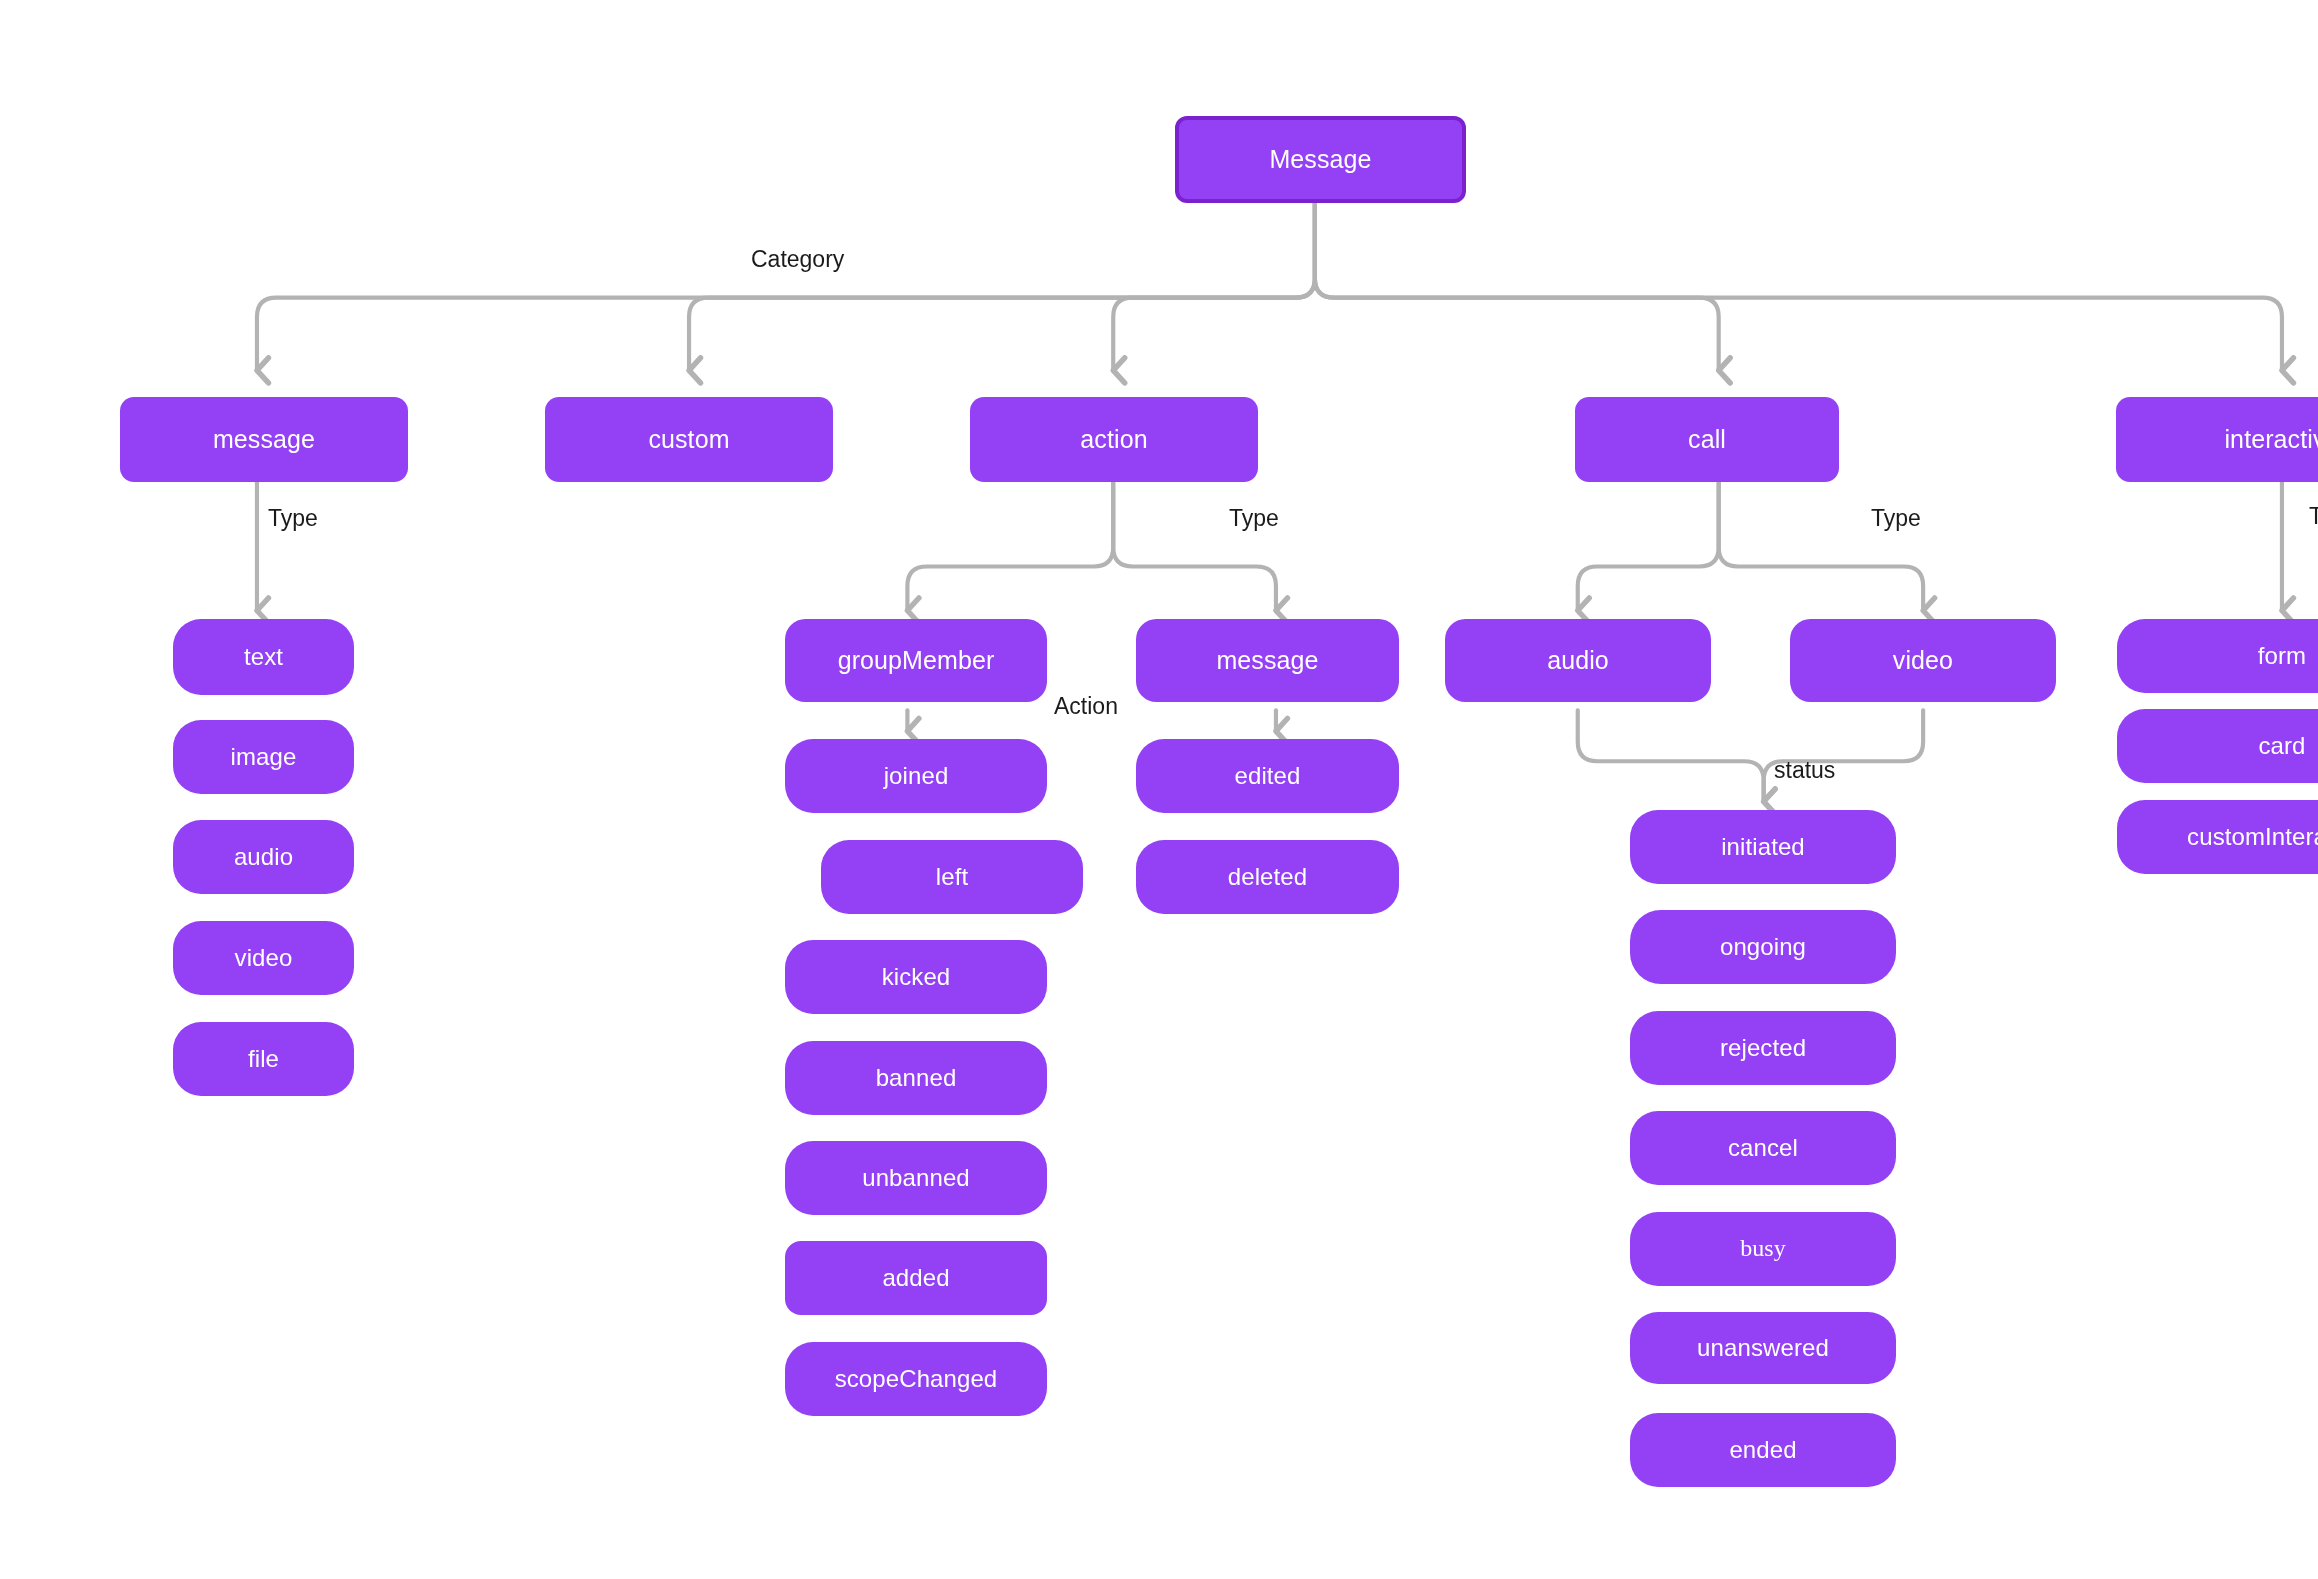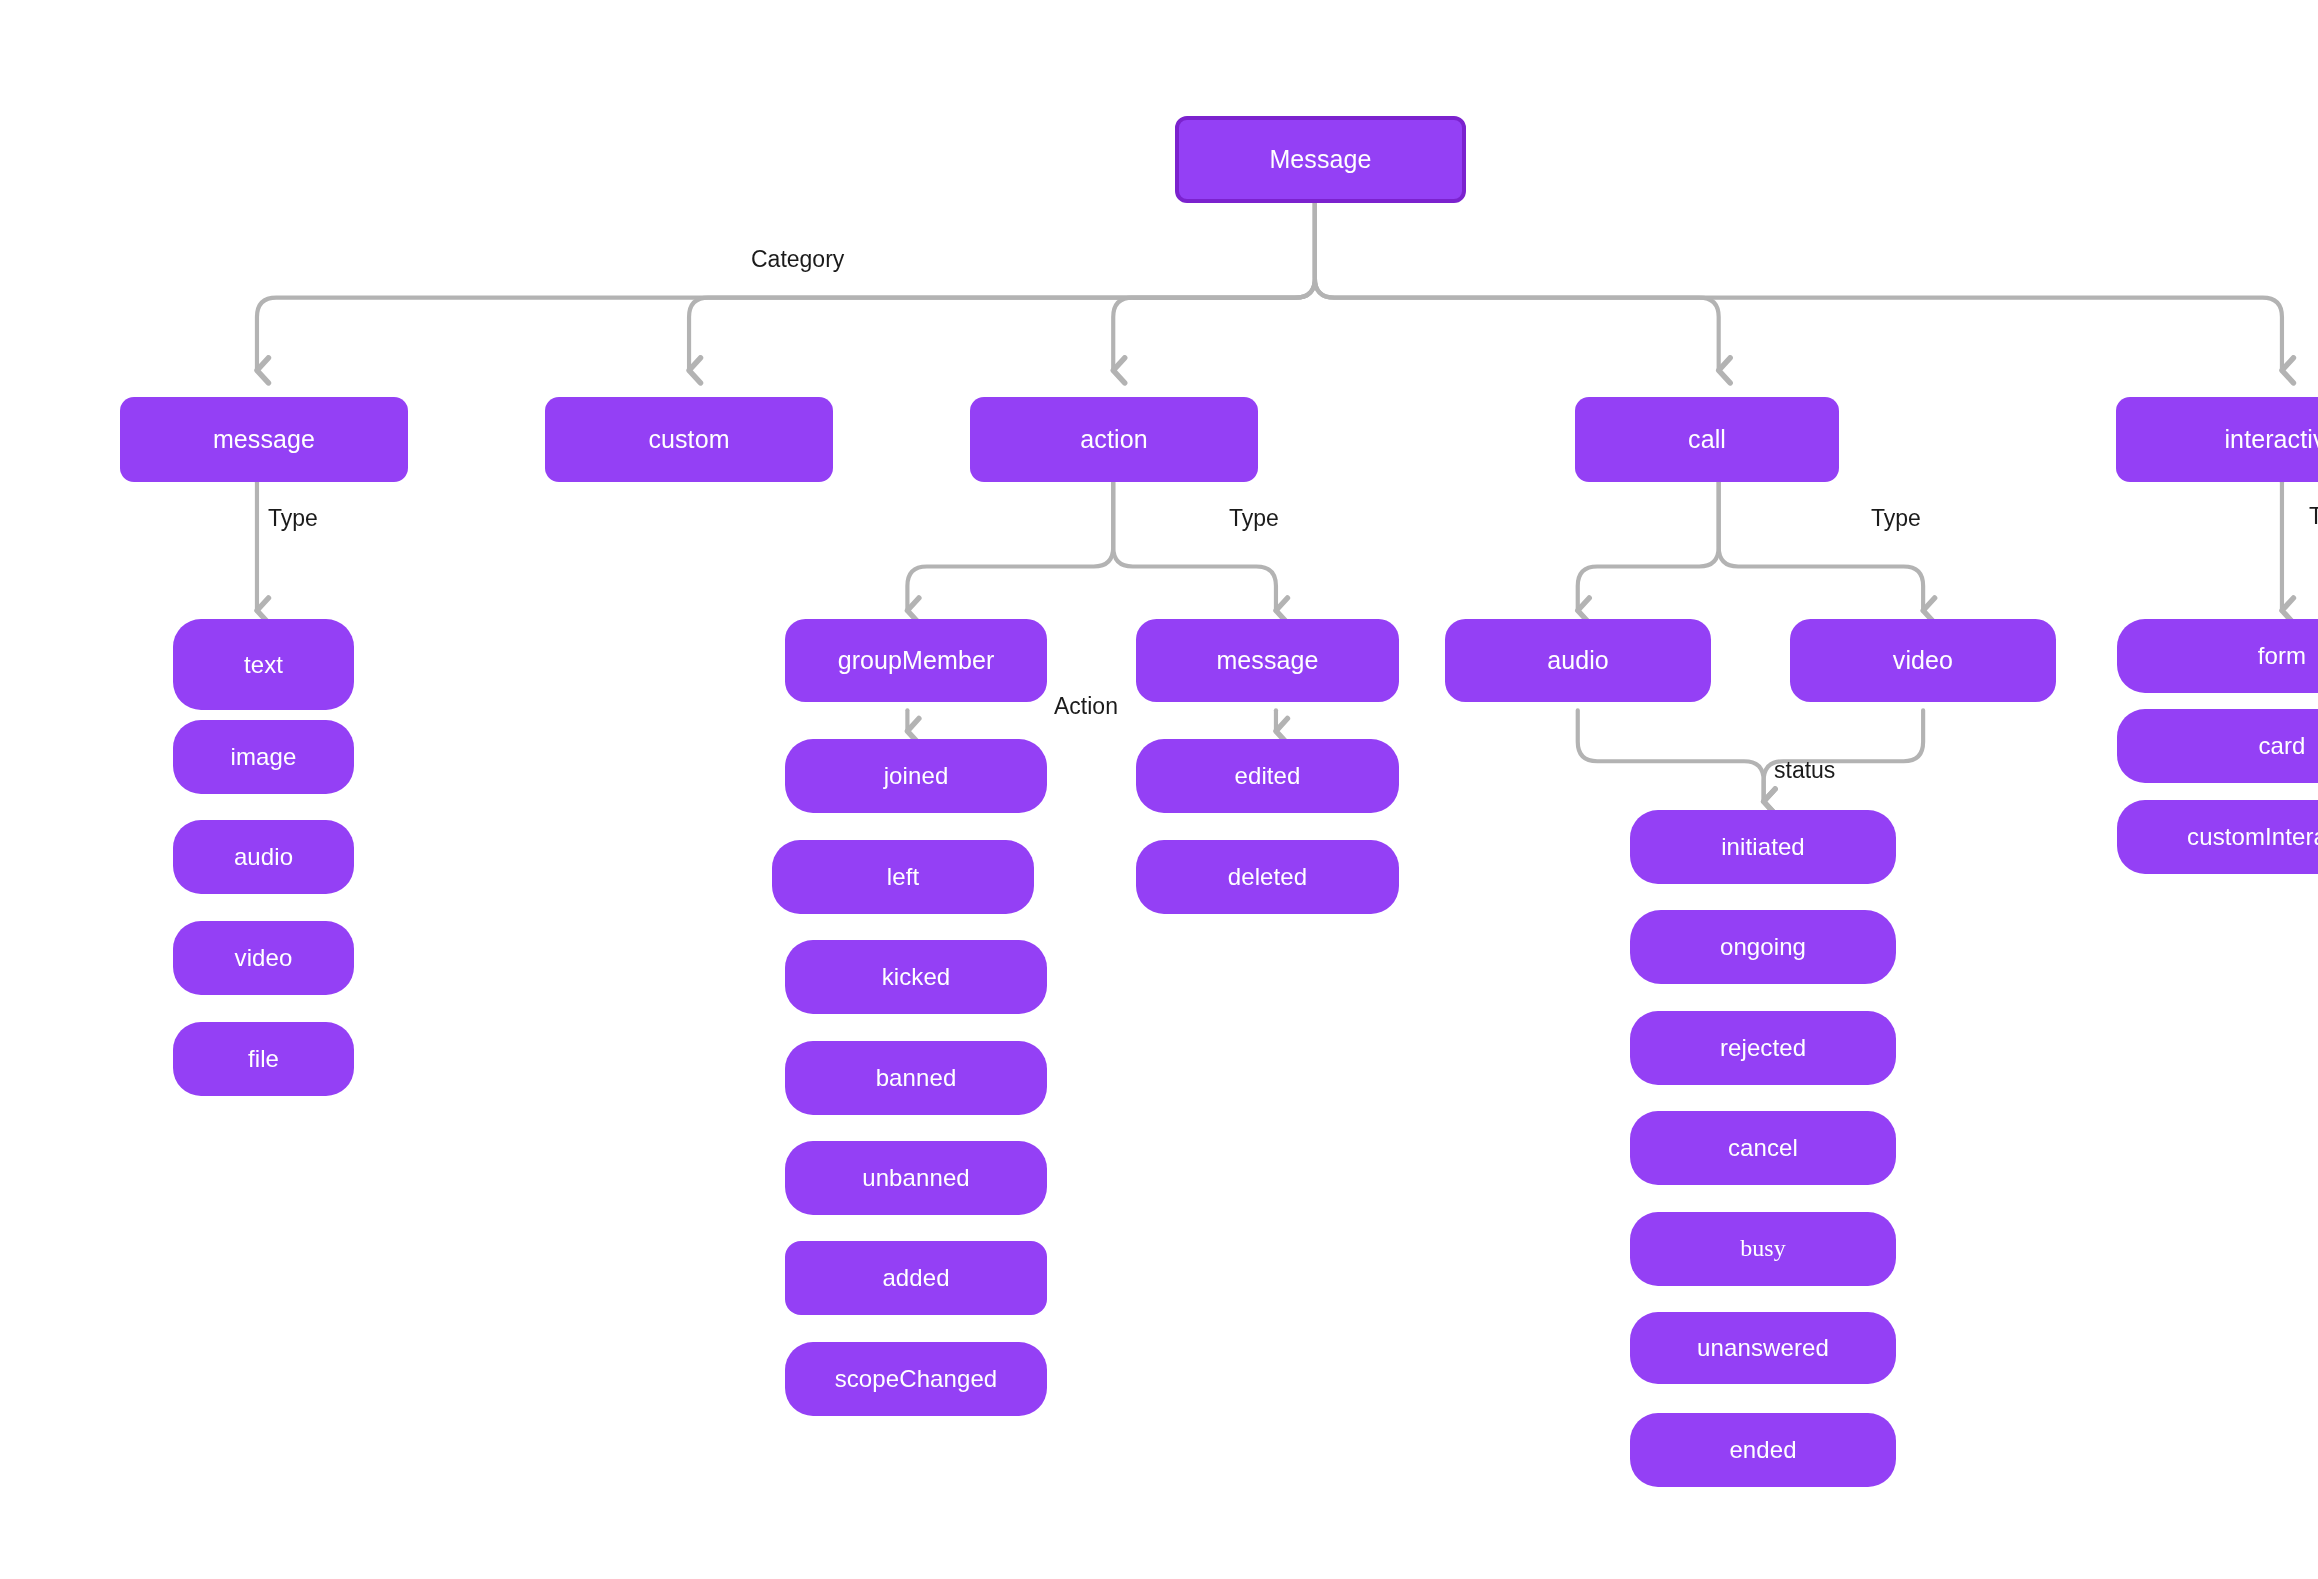--- a/index.html
+++ b/index.html
@@ -114,21 +114,21 @@
   <div class="node cat" style="left:970px; top:397px; width:288px; height:85px;">
     <span>action</span>
   </div>
   <div class="node cat" style="left:1575px; top:397px; width:264px; height:85px;">
     <span>call</span>
   </div>
   <div class="node cat" style="left:2116px; top:397px; width:332px; height:85px;">
     <span>interactive</span>
   </div>
 
-  <div class="node leaf" style="left:173px; top:619px; width:181px; height:91px;">
+  <div class="node leaf" style="left:173px; top:619px; width:181px; height:76px;">
     <span>text</span>
   </div>
   <div class="node leaf" style="left:173px; top:720px; width:181px; height:74px;">
     <span>image</span>
   </div>
   <div class="node leaf" style="left:173px; top:820px; width:181px; height:74px;">
     <span>audio</span>
   </div>
   <div class="node leaf" style="left:173px; top:921px; width:181px; height:74px;">
     <span>video</span>
@@ -140,21 +140,21 @@
   <div class="node mid" style="left:785px; top:619px; width:262px; height:83px;">
     <span>groupMember</span>
   </div>
   <div class="node mid" style="left:1136px; top:619px; width:263px; height:83px;">
     <span>message</span>
   </div>
 
   <div class="node leaf" style="left:785px; top:739px; width:262px; height:74px;">
     <span>joined</span>
   </div>
-  <div class="node leaf" style="left:772px; top:840px; width:262px; height:74px;">
+  <div class="node leaf" style="left:821px; top:840px; width:262px; height:74px;">
     <span>left</span>
   </div>
   <div class="node leaf" style="left:785px; top:940px; width:262px; height:74px;">
     <span>kicked</span>
   </div>
   <div class="node leaf" style="left:785px; top:1041px; width:262px; height:74px;">
     <span>banned</span>
   </div>
   <div class="node leaf" style="left:785px; top:1141px; width:262px; height:74px;">
     <span>unbanned</span>

